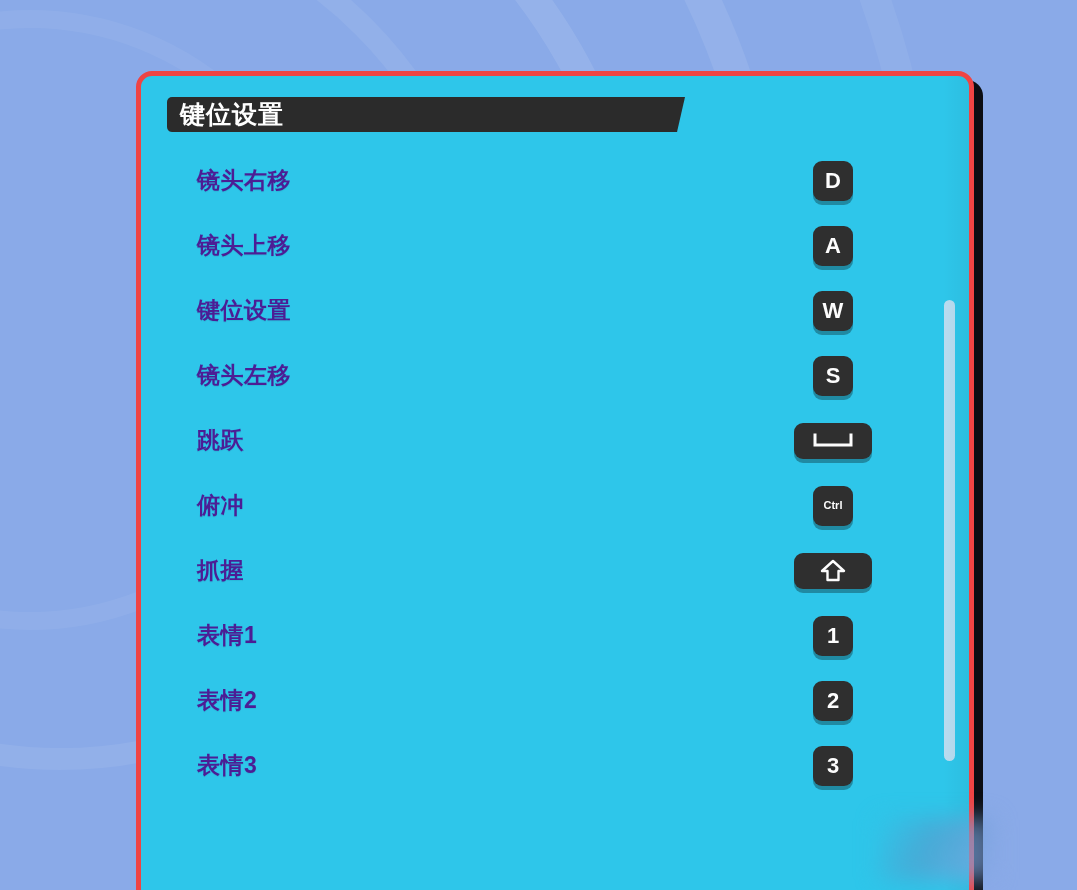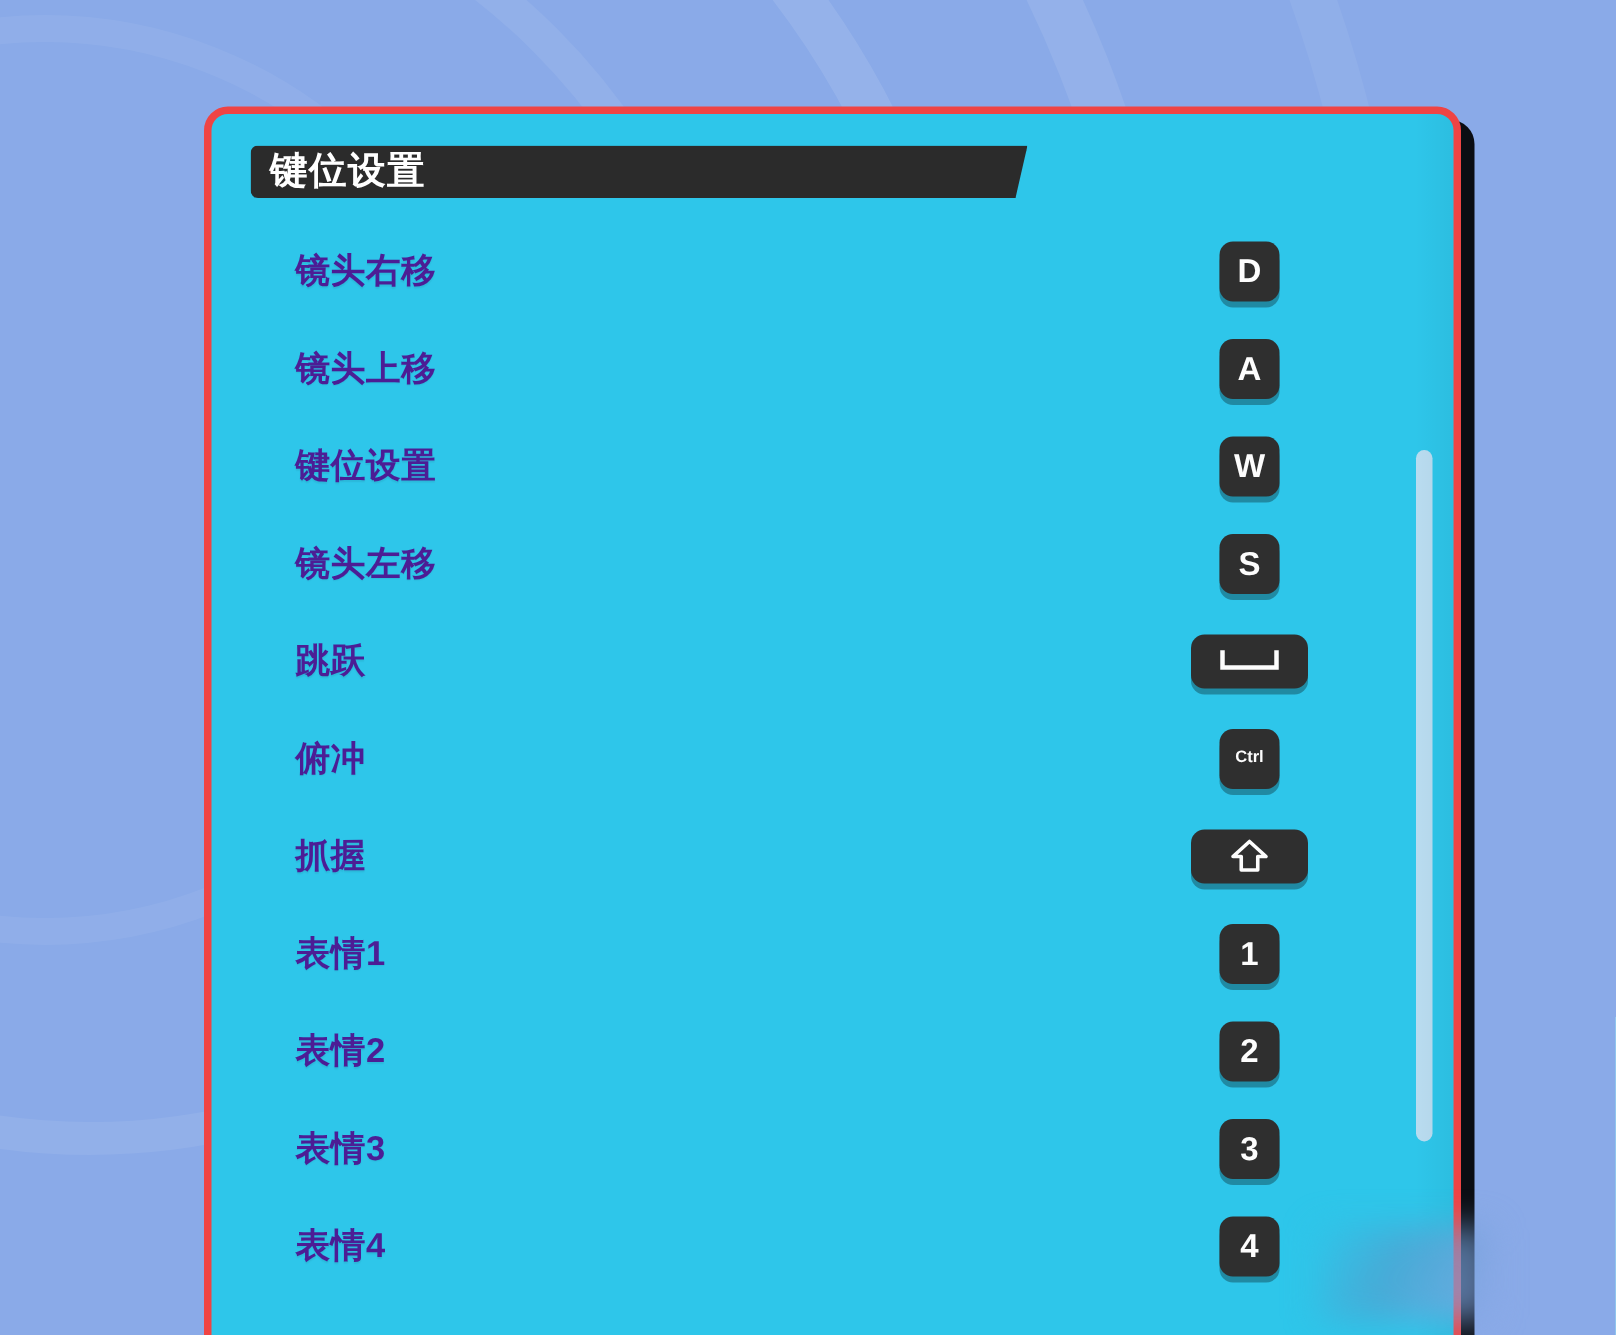--- a/index.html
+++ b/index.html
@@ -248,26 +248,20 @@
         <div class="row-key-wrap">
           <div class="key sq">2</div>
         </div>
       </div>
       <div class="row">
         <div class="row-label">表情3</div>
         <div class="row-key-wrap">
           <div class="key sq">3</div>
         </div>
       </div>
-      <div class="row">
-        <div class="row-label">表情4</div>
-        <div class="row-key-wrap">
-          <div class="key sq">4</div>
-        </div>
-      </div>
     </div>
 
   <div id="scrollbar-track">
     <div id="scrollbar-thumb"></div>
   </div>
 </div>
 
 <div id="blur-patch"></div>
 
 </body></html>

